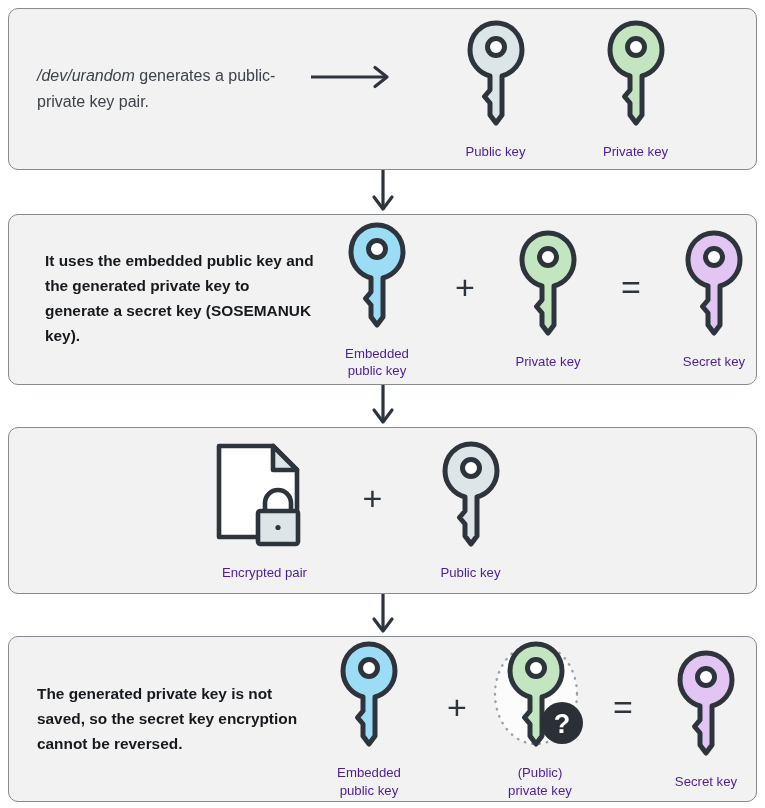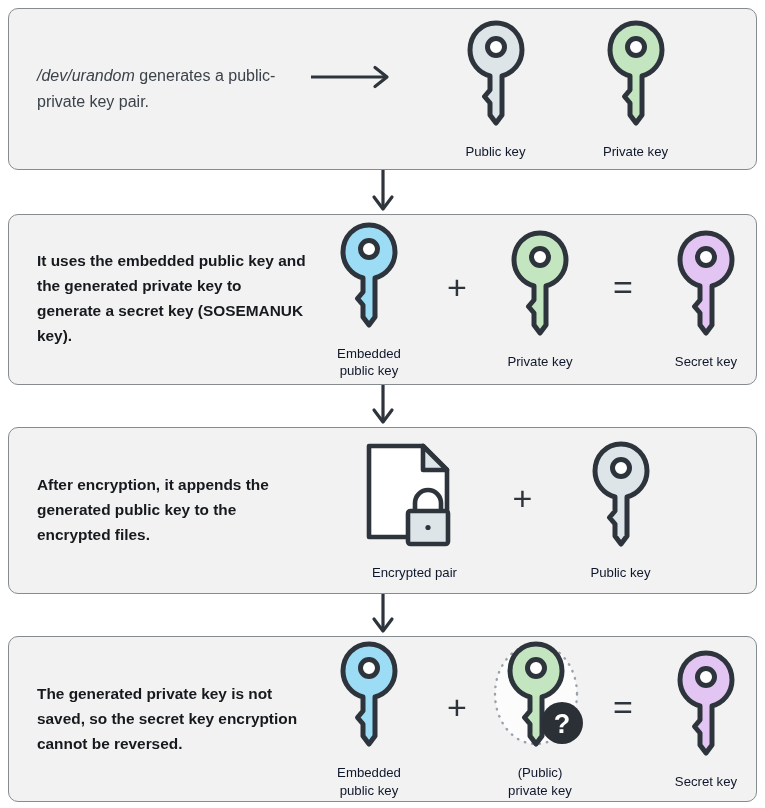--- a/index.html
+++ b/index.html
@@ -32,21 +32,21 @@
     border: 1.5px solid #868b92;
     border-radius: 10px;
     box-sizing: border-box;
     display: flex;
     flex-direction: row;
     align-items: center;
     position: relative;
     width: 100%;
   }
   .panel-1 { height: 166px; align-items: center; }
-  .panel-2 { height: 175px; }
+  .panel-2 { height: 175px; padding-left: 8px; }
   .panel-3 { height: 172px; }
   .panel-4 { height: 170px; }
 
   .panel-text {
     color: #22262b;
     font-size: 15.4px;
     line-height: 1.62;
     padding-left: 28px;
     width: 300px;
     box-sizing: border-box;
@@ -81,21 +81,21 @@
   .conn-3 { height: 42px; }
 
   
   .fig {
     display: flex;
     flex-direction: column;
     align-items: center;
     justify-content: flex-start;
   }
   .fig-caption {
-    color: #0f172a;
+    color: #4c1d95;
     font-size: 13.2px;
     line-height: 1.3;
     text-align: center;
     margin-top: 9px;
     white-space: pre-line;
     font-weight: 400;
   }
   .op {
     color: #2e343c;
     font-size: 34px;
@@ -232,21 +232,20 @@
   </div>
 
   <div class="connector conn-2">
     <svg width="26" height="42" viewBox="0 0 26 42">
       <line x1="13" y1="0" x2="13" y2="34" stroke="#2e343c" stroke-width="3.2"></line>
       <polyline points="4,25 13,37 22,25" fill="none" stroke="#2e343c" stroke-width="3.2" stroke-linecap="round" stroke-linejoin="round"></polyline>
     </svg>
   </div>
 
   <div class="panel panel-3">
-    <div class="panel-text">After encryption, it appends the generated public key to the encrypted files.</div>
 
     <div class="panel-figs" style="gap:0px;padding-right:40px;">
 
       <div class="fig" style="width:150px;">
         <div class="key-wrap">
           <svg width="108" height="112" viewBox="0 0 108 112">
 
             <path d="M8 7 L 62 7 L 86 31 L 86 98 L 8 98 Z" fill="#ffffff" stroke="#2e343c" stroke-width="4.6" stroke-linejoin="round"></path>
 
             <path d="M62 7 L 62 31 L 86 31 Z" fill="#dde5e9" stroke="#2e343c" stroke-width="4.6" stroke-linejoin="round"></path>

